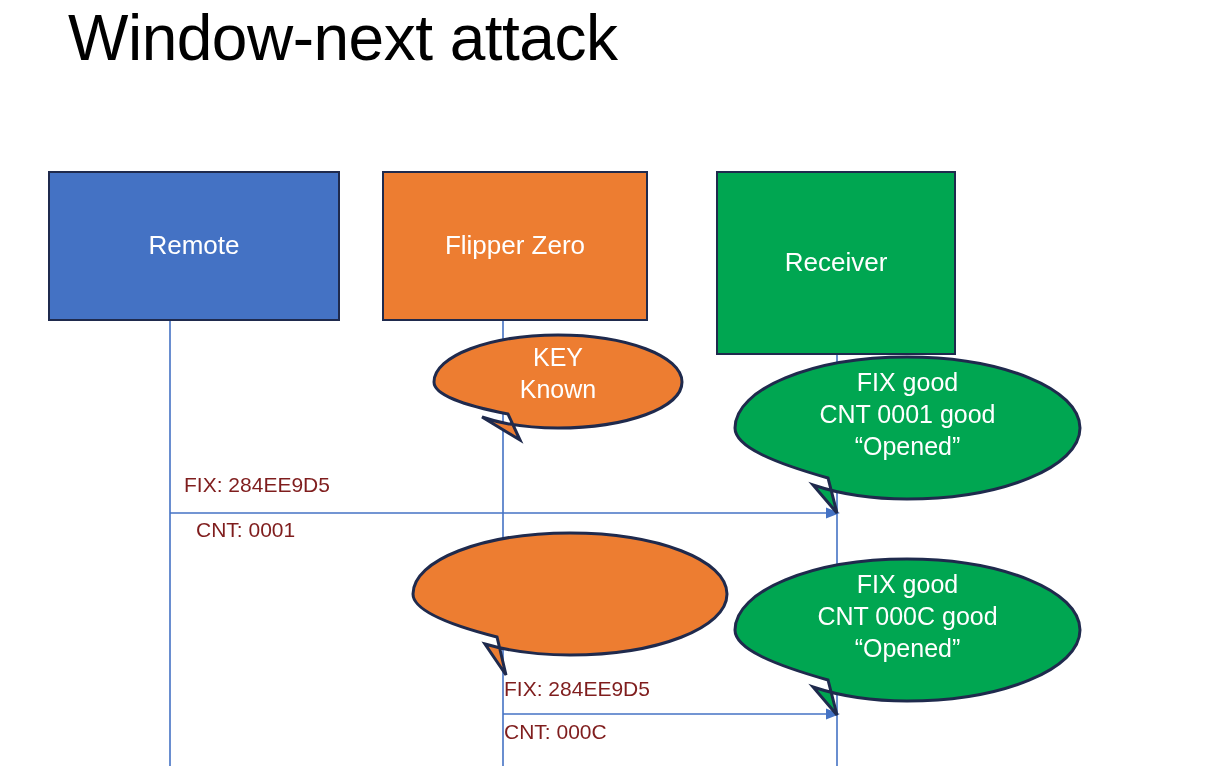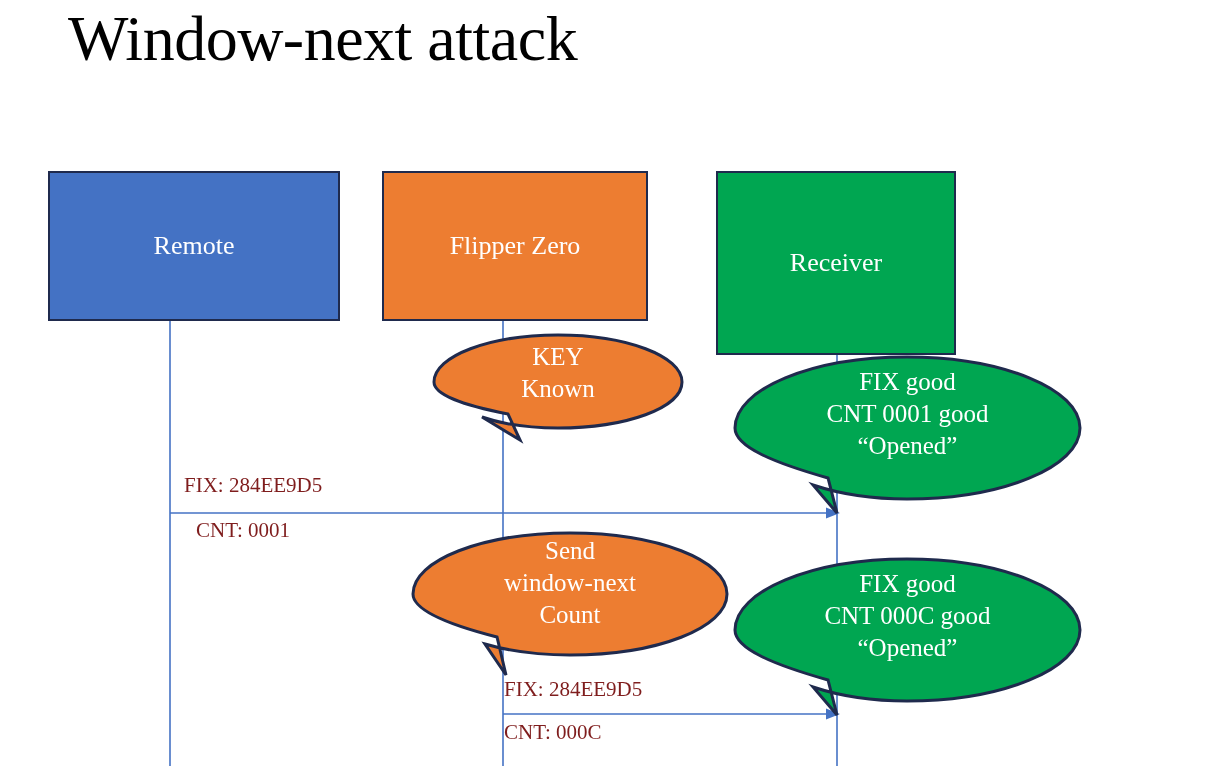--- a/index.html
+++ b/index.html
@@ -6,21 +6,21 @@
     margin: 0;
     padding: 0;
     background: #ffffff;
   }
   #canvas {
     position: relative;
     width: 1221px;
     height: 766px;
     background: #ffffff;
     overflow: hidden;
-    font-family: Liberation Serif, serif;
+    font-family: Liberation Sans, sans-serif;
   }
   #slide-title {
     position: absolute;
     left: 68px;
     top: 2px;
     font-size: 64px;
     font-weight: 300;
     color: #000000;
     letter-spacing: -0.5px;
     white-space: nowrap;
@@ -147,23 +147,20 @@
     <span class="actor-label">Receiver</span>
   </div>
 
   <div class="bubble-text" style="left:434px; top:341px; width:248px;">KEY
 Known</div>
 
   <div class="bubble-text" style="left:735px; top:366px; width:345px;">FIX good
 CNT 0001 good
 “Opened”</div>
 
-  <div class="bubble-text" style="left:413px; top:535px; width:314px;">Send
-window-next
-Count</div>
 
   <div class="bubble-text" style="left:735px; top:568px; width:345px;">FIX good
 CNT 000C good
 “Opened”</div>
 
   <div class="msg-label" style="left:184px; top:473px;">FIX: 284EE9D5</div>
   <div class="msg-label" style="left:196px; top:518px;text-align:right;">CNT: 0001</div>
 
   <div class="msg-label" style="left:504px; top:677px;">FIX: 284EE9D5</div>
   <div class="msg-label" style="left:504px; top:720px;">CNT: 000C</div>

